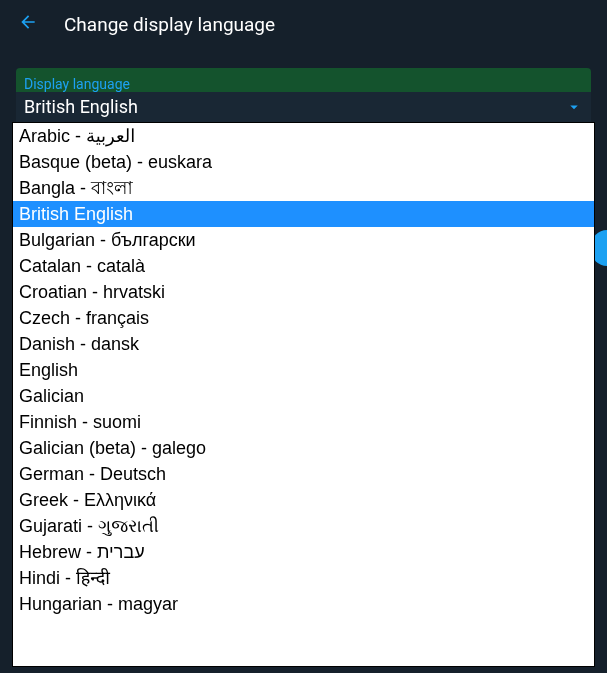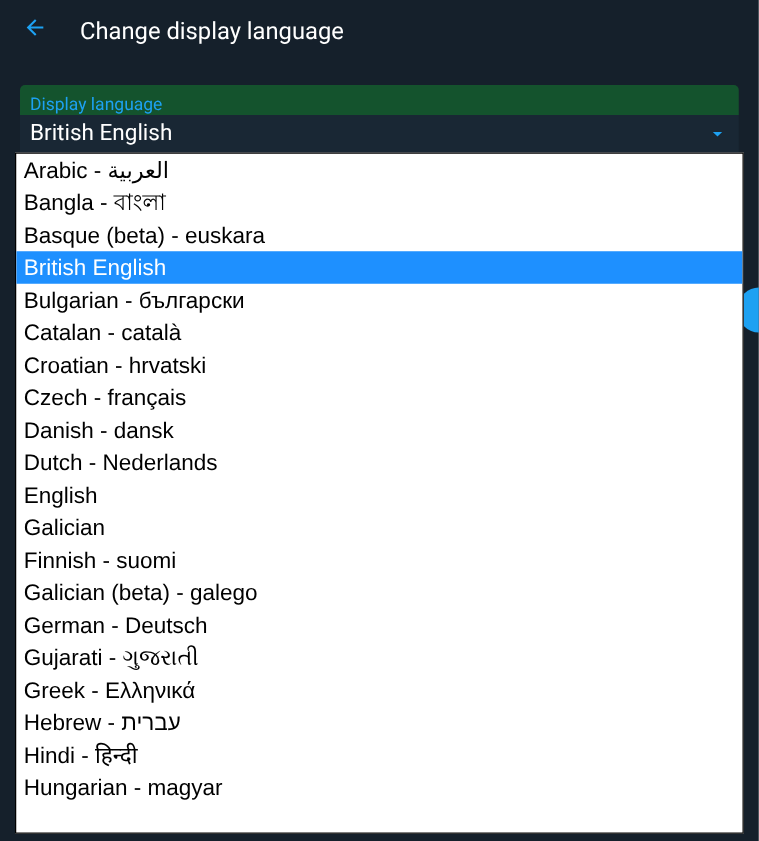--- a/index.html
+++ b/index.html
@@ -141,32 +141,31 @@
           <path d="M7 10l5 5 5-5z"></path>
         </svg>
     </span>
   </div>
 </div>
 
 <div class="save-button-hint"></div>
 
 <div class="dropdown-list" id="options-list">
     <div class="dropdown-option">Arabic - العربية</div>
+    <div class="dropdown-option">Basque (beta) - euskara</div>
     <div class="dropdown-option">Bangla - বাংলা</div>
-    <div class="dropdown-option">Basque (beta) - euskara</div>
     <div class="dropdown-option selected">British English</div>
     <div class="dropdown-option">Bulgarian - български</div>
     <div class="dropdown-option">Catalan - català</div>
     <div class="dropdown-option">Croatian - hrvatski</div>
     <div class="dropdown-option">Czech - français</div>
     <div class="dropdown-option">Danish - dansk</div>
-    <div class="dropdown-option">Dutch - Nederlands</div>
     <div class="dropdown-option">English</div>
     <div class="dropdown-option">Galician</div>
     <div class="dropdown-option">Finnish - suomi</div>
     <div class="dropdown-option">Galician (beta) - galego</div>
     <div class="dropdown-option">German - Deutsch</div>
+    <div class="dropdown-option">Greek - Ελληνικά</div>
     <div class="dropdown-option">Gujarati - ગુજરાતી</div>
-    <div class="dropdown-option">Greek - Ελληνικά</div>
     <div class="dropdown-option">Hebrew - עברית</div>
     <div class="dropdown-option">Hindi - हिन्दी</div>
     <div class="dropdown-option">Hungarian - magyar</div>
   </div>
 
 </body></html>

